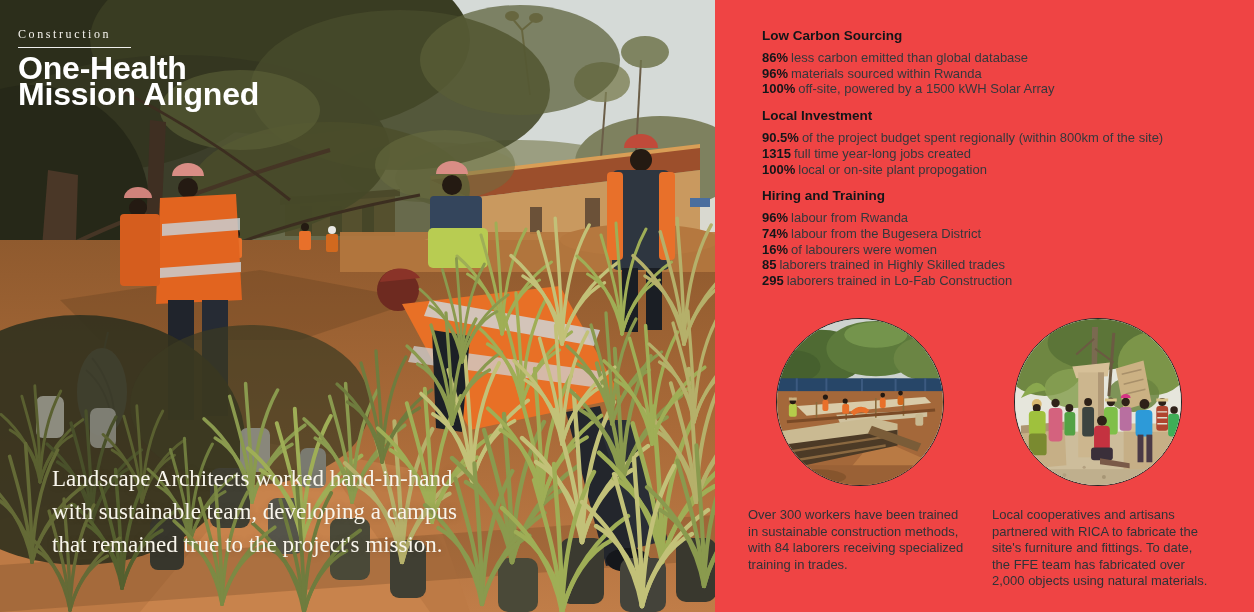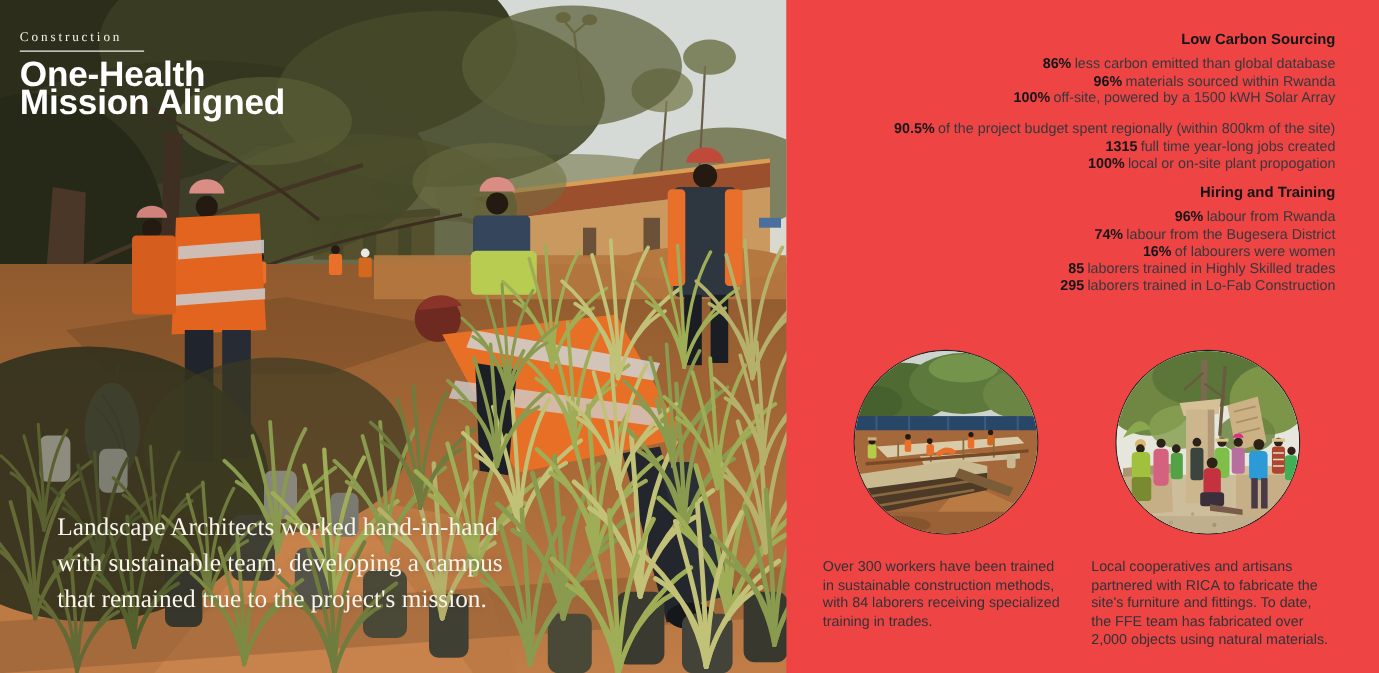--- a/index.html
+++ b/index.html
@@ -9,21 +9,21 @@
   .hero{position:absolute;left:0;top:0;width:715px;height:612px;overflow:hidden;}
   .hero svg{display:block;width:715px;height:612px;}
   .hero-header{position:absolute;left:18px;top:24px;color:#fff;}
   .eyebrow{display:inline-block;font-family:"Liberation Serif","DejaVu Serif",serif;
            font-size:12px;letter-spacing:2.6px;color:#f6f4ee;
            padding-bottom:5px;border-bottom:1px solid rgba(255,255,255,.92);min-width:113px;}
   .hero-title{margin-top:7px;font-size:32px;line-height:26px;font-weight:bold;color:#ffffff;letter-spacing:-0.2px;}
   .hero-caption{position:absolute;left:52px;top:462px;font-family:Liberation Serif, serif;
                 font-size:23px;line-height:33px;color:#f8f5ec;text-shadow:0 0 6px rgba(80,60,30,.25);}
   
-  .stats{position:absolute;left:734px;top:29px;width:480px;text-align:right;}
+  .stats{position:absolute;left:762px;top:29px;width:480px;}
   .stats-section{margin-bottom:12px;}
   .stats-heading{font-size:13.5px;line-height:14px;font-weight:bold;color:#131518;margin:0 0 7px 0;}
   .stat-line{font-size:13px;line-height:15.7px;color:#35383c;}
   .stat-line b{color:#141619;margin-right:3px;font-weight:bold;}
   
   .fig-img{position:absolute;top:318px;width:168px;height:168px;border-radius:50%;
            overflow:hidden;border:1.5px solid #232323;box-sizing:border-box;background:#cdd3cf;}
   .fig-img svg{display:block;width:100%;height:100%;}
   .fig1{left:776px;} .fig2{left:1014px;}
   .fig-caption{position:absolute;top:507px;font-size:13px;line-height:16.5px;color:#303337;}
@@ -238,20 +238,21 @@
   <div class="stats">
 
     <div class="stats-section">
       <div class="stats-heading">Low Carbon Sourcing</div>
       <div class="stat-line"><b>86%</b><span>less carbon emitted than global database</span></div>
       <div class="stat-line"><b>96%</b><span>materials sourced within Rwanda</span></div>
       <div class="stat-line"><b>100%</b><span>off-site, powered by a 1500 kWH Solar Array</span></div>
     </div>
 
     <div class="stats-section">
+      <div class="stats-heading">Local Investment</div>
       <div class="stat-line"><b>90.5%</b><span>of the project budget spent regionally (within 800km of the site)</span></div>
       <div class="stat-line"><b>1315</b><span>full time year-long jobs created</span></div>
       <div class="stat-line"><b>100%</b><span>local or on-site plant propogation</span></div>
     </div>
 
     <div class="stats-section">
       <div class="stats-heading">Hiring and Training</div>
       <div class="stat-line"><b>96%</b><span>labour from Rwanda</span></div>
       <div class="stat-line"><b>74%</b><span>labour from the Bugesera District</span></div>
       <div class="stat-line"><b>16%</b><span>of labourers were women</span></div>

